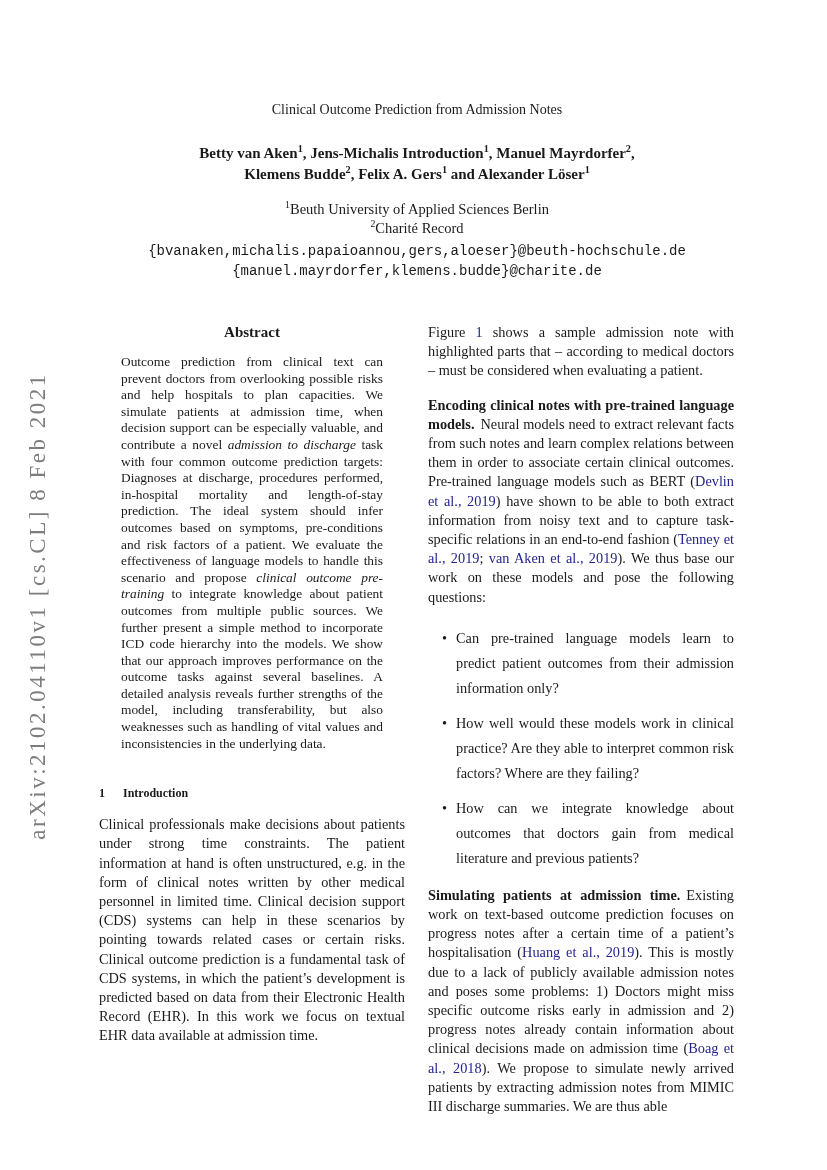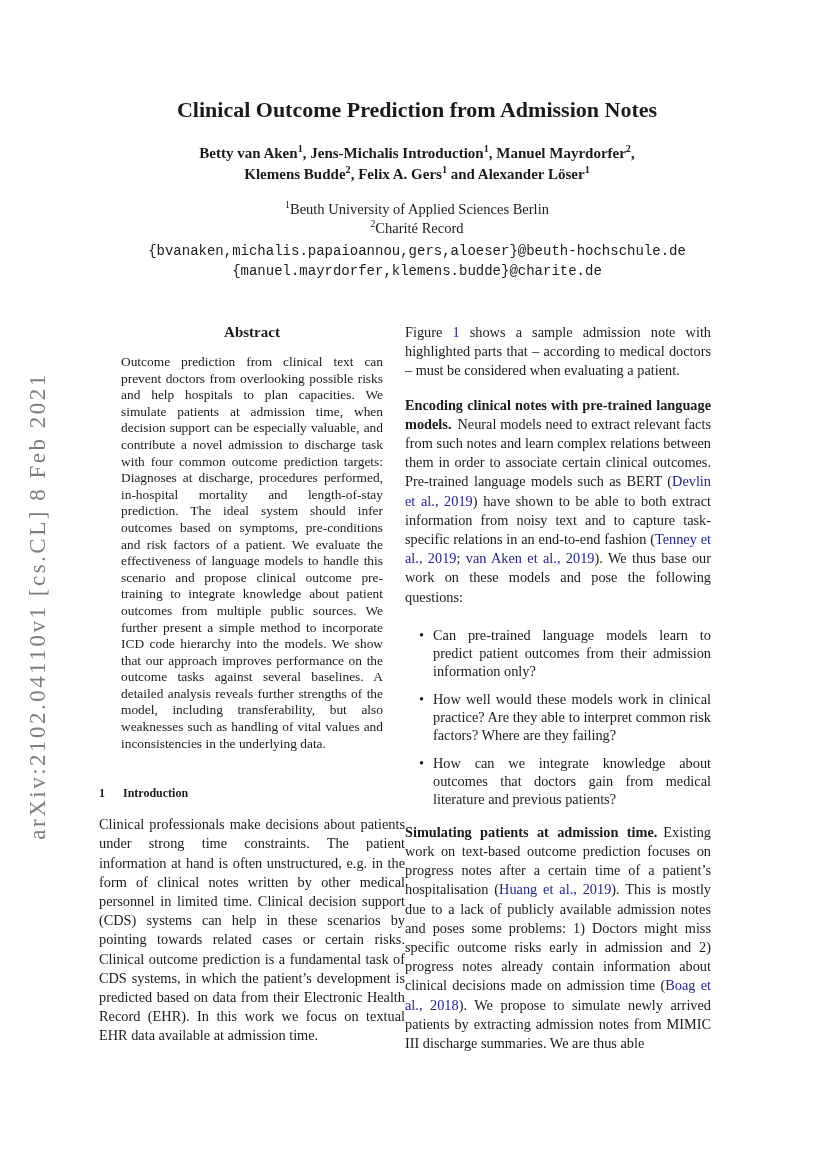--- a/index.html
+++ b/index.html
@@ -26,23 +26,23 @@
     letter-spacing:2.5px;
     color:var(--stamp);
   }
   .content{
     position:absolute;
     left:99px;top:0;
     width:636px;
   }
   .title{
     margin:98px 0 0 0;
-    font-size:22px;
+    font-size:14px;
     line-height:23px;
-    font-weight:bold;
+    font-weight:normal;
     text-align:center;
   }
   .tline{display:block;}
   .authors{
     margin-top:22px;
     text-align:center;
     font-weight:bold;
     font-size:15px;
     line-height:21px;
   }
@@ -55,20 +55,21 @@
   .emails{
     margin-top:3px;
     text-align:center;
     font-family:"Liberation Mono", monospace;
     font-size:14px;
     line-height:20px;
     letter-spacing:0px;
   }
   .columns{
     display:flex;
+    gap:23px;
     margin-top:42px;
   }
   .col{width:306px;}
   .abs-heading{
     text-align:center;
     font-weight:bold;
     font-size:15px;
     line-height:18px;
     margin:0 0 13px 0;
   }
@@ -86,34 +87,34 @@
   }
   .sec-num{margin-right:15px;}
   .body-para{
     margin:0;
     font-size:14.3px;
     line-height:19.2px;
     text-align:justify;
   }
   .lead-para{margin-top:15px;}
   .seg-b{font-weight:bold;margin-right:6px;}
-  .seg-i{}
+  .seg-i{font-style:italic;}
   .seg-link{color:var(--link);}
   .seg-sup{vertical-align:super;font-size:68%;line-height:0;}
   .questions{
     list-style:none;
     margin:19px 0 0 0;
     padding:0 0 0 14px;
   }
   .questions li{
     position:relative;
     padding-left:14px;
     margin-bottom:10px;
     font-size:14.3px;
-    line-height:18px;
+    line-height:25px;
     text-align:justify;
   }
   .questions li::before{
     content:"\2022";
     position:absolute;
     left:0;
   }
 </style>
 </head>
 <body>

